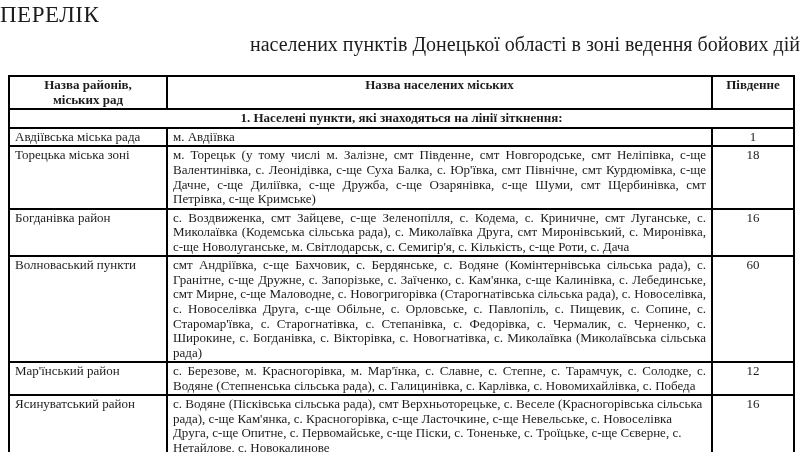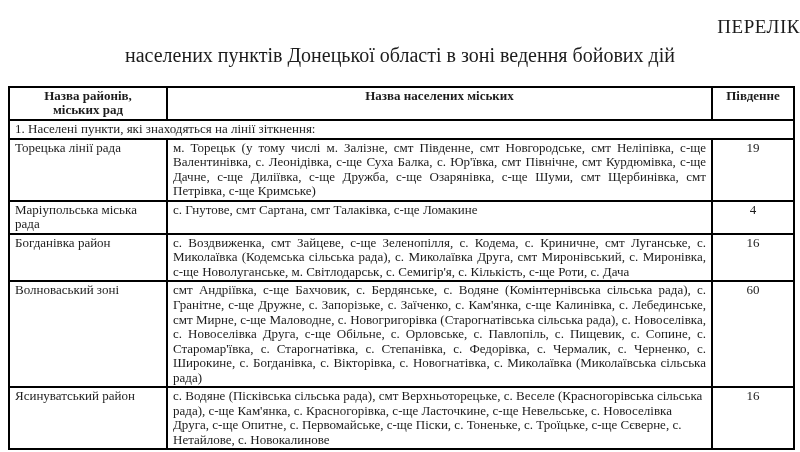--- a/index.html
+++ b/index.html
@@ -8,28 +8,28 @@
     background: #ffffff;
   }
   body {
     width: 800px;
     height: 452px;
     overflow: hidden;
     font-family: "Liberation Serif", "DejaVu Serif", serif;
     color: #1c1c1c;
   }
   .doc-title {
-    text-align: right;
-    font-size: 19px;
+    text-align: left;
+    font-size: 23px;
     line-height: 1.1;
-    margin-top: 17px;
+    margin-top: 2px;
     letter-spacing: 0.5px;
   }
   .doc-subtitle {
-    text-align: center;
+    text-align: right;
     font-size: 20px;
     line-height: 1.2;
     margin-top: 5px;
   }
   table.settlements {
     border-collapse: collapse;
     table-layout: fixed;
     margin: 19px 7px 0 8px;
     width: 785px;
   }
@@ -47,21 +47,22 @@
     text-align: center;
     vertical-align: middle;
     font-size: 14px;
     line-height: 1.18;
     padding: 3px 4px;
   }
   th.col-header.districts {
     white-space: pre-line;
   }
   td.section-header {
-    font-weight: normal;
+    font-weight: bold;
+    text-align: center;
     padding: 1px 4px;
   }
   td.district-cell {
     padding-left: 4px;
     padding-right: 2px;
   }
   td.settlements-cell {
     text-align: justify;
   }
   td.settlements-cell.ragged {
@@ -91,38 +92,43 @@
 міських рад</th>
         <th class="col-header">Назва населених міських</th>
         <th class="col-header">Південне</th>
       </tr>
     </thead>
     <tbody>
       <tr>
         <td class="section-header" colspan="3">1. Населені пункти, які знаходяться на лінії зіткнення:</td>
       </tr>
       <tr>
-        <td class="district-cell">Торецька лінії рада</td>
-        <td class="settlements-cell">м. Торецьк (у тому числі м. Залізне, смт Південне, смт Новгородське, смт Неліпівка, с-ще Валентинівка, с. Леонідівка, с-ще Суха Балка, с. Юр'ївка, смт Північне, смт Курдюмівка, с-ще Дачне, с-ще Диліївка, с-ще Дружба, с-ще Озарянівка, с-ще Шуми, смт Щербинівка, смт Петрівка, с-ще Кримське)</td>
-        <td class="count-cell">19</td>
+        <td class="district-cell">Авдіївська міська рада</td>
+        <td class="settlements-cell">м. Авдіївка</td>
+        <td class="count-cell">1</td>
       </tr>
       <tr>
-        <td class="district-cell">Маріупольська міська рада</td>
-        <td class="settlements-cell">с. Гнутове, смт Сартана, смт Талаківка, с-ще Ломакине</td>
-        <td class="count-cell">4</td>
+        <td class="district-cell">Торецька міська зоні</td>
+        <td class="settlements-cell">м. Торецьк (у тому числі м. Залізне, смт Південне, смт Новгородське, смт Неліпівка, с-ще Валентинівка, с. Леонідівка, с-ще Суха Балка, с. Юр'ївка, смт Північне, смт Курдюмівка, с-ще Дачне, с-ще Диліївка, с-ще Дружба, с-ще Озарянівка, с-ще Шуми, смт Щербинівка, смт Петрівка, с-ще Кримське)</td>
+        <td class="count-cell">18</td>
       </tr>
       <tr>
         <td class="district-cell">Богданівка район</td>
         <td class="settlements-cell">с. Воздвиженка, смт Зайцеве, с-ще Зеленопілля, с. Кодема, с. Криничне, смт Луганське, с. Миколаївка (Кодемська сільська рада), с. Миколаївка Друга, смт Миронівський, с. Миронівка, с-ще Новолуганське, м. Світлодарськ, с. Семигір'я, с. Кількість, с-ще Роти, с. Дача</td>
         <td class="count-cell">16</td>
       </tr>
       <tr>
-        <td class="district-cell">Волноваський зоні</td>
+        <td class="district-cell">Волноваський пункти</td>
         <td class="settlements-cell">смт Андріївка, с-ще Бахчовик, с. Бердянське, с. Водяне (Комінтернівська сільська рада), с. Гранітне, с-ще Дружне, с. Запорізьке, с. Заїченко, с. Кам'янка, с-ще Калинівка, с. Лебединське, смт Мирне, с-ще Маловодне, с. Новогригорівка (Старогнатівська сільська рада), с. Новоселівка, с. Новоселівка Друга, с-ще Обільне, с. Орловське, с. Павлопіль, с. Пищевик, с. Сопине, с. Старомар'ївка, с. Старогнатівка, с. Степанівка, с. Федорівка, с. Чермалик, с. Черненко, с. Широкине, с. Богданівка, с. Вікторівка, с. Новогнатівка, с. Миколаївка (Миколаївська сільська рада)</td>
         <td class="count-cell">60</td>
+      </tr>
+      <tr>
+        <td class="district-cell">Мар'їнський район</td>
+        <td class="settlements-cell">с. Березове, м. Красногорівка, м. Мар'їнка, с. Славне, с. Степне, с. Тарамчук, с. Солодке, с. Водяне (Степненська сільська рада), с. Галицинівка, с. Карлівка, с. Новомихайлівка, с. Победа</td>
+        <td class="count-cell">12</td>
       </tr>
       <tr>
         <td class="district-cell">Ясинуватський район</td>
         <td class="settlements-cell ragged">с. Водяне (Пісківська сільська рада), смт Верхньоторецьке, с. Веселе (Красногорівська сільська рада), с-ще Кам'янка, с. Красногорівка, с-ще Ласточкине, с-ще Невельське, с. Новоселівка Друга, с-ще Опитне, с. Первомайське, с-ще Піски, с. Тоненьке, с. Троїцьке, с-ще Сєверне, с. Нетайлове, с. Новокалинове</td>
         <td class="count-cell">16</td>
       </tr>
     </tbody>
   </table>
 </div>
 

